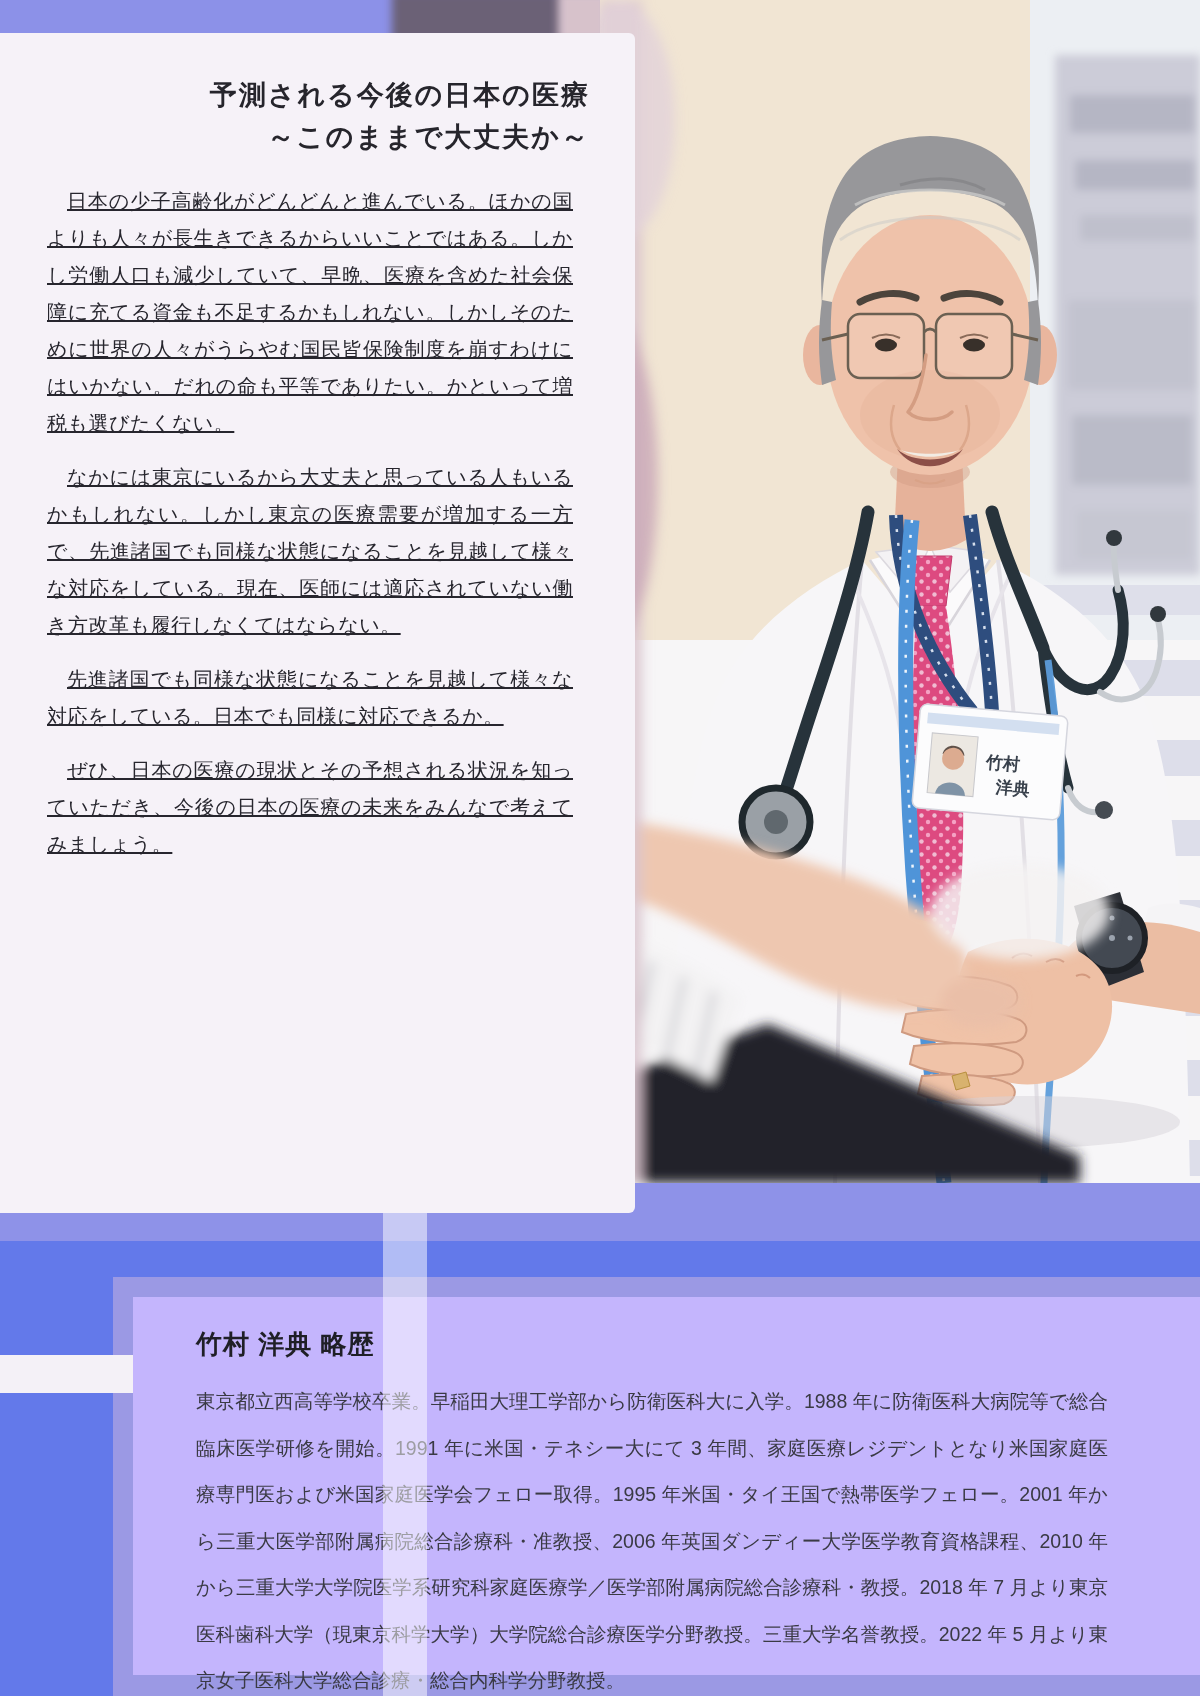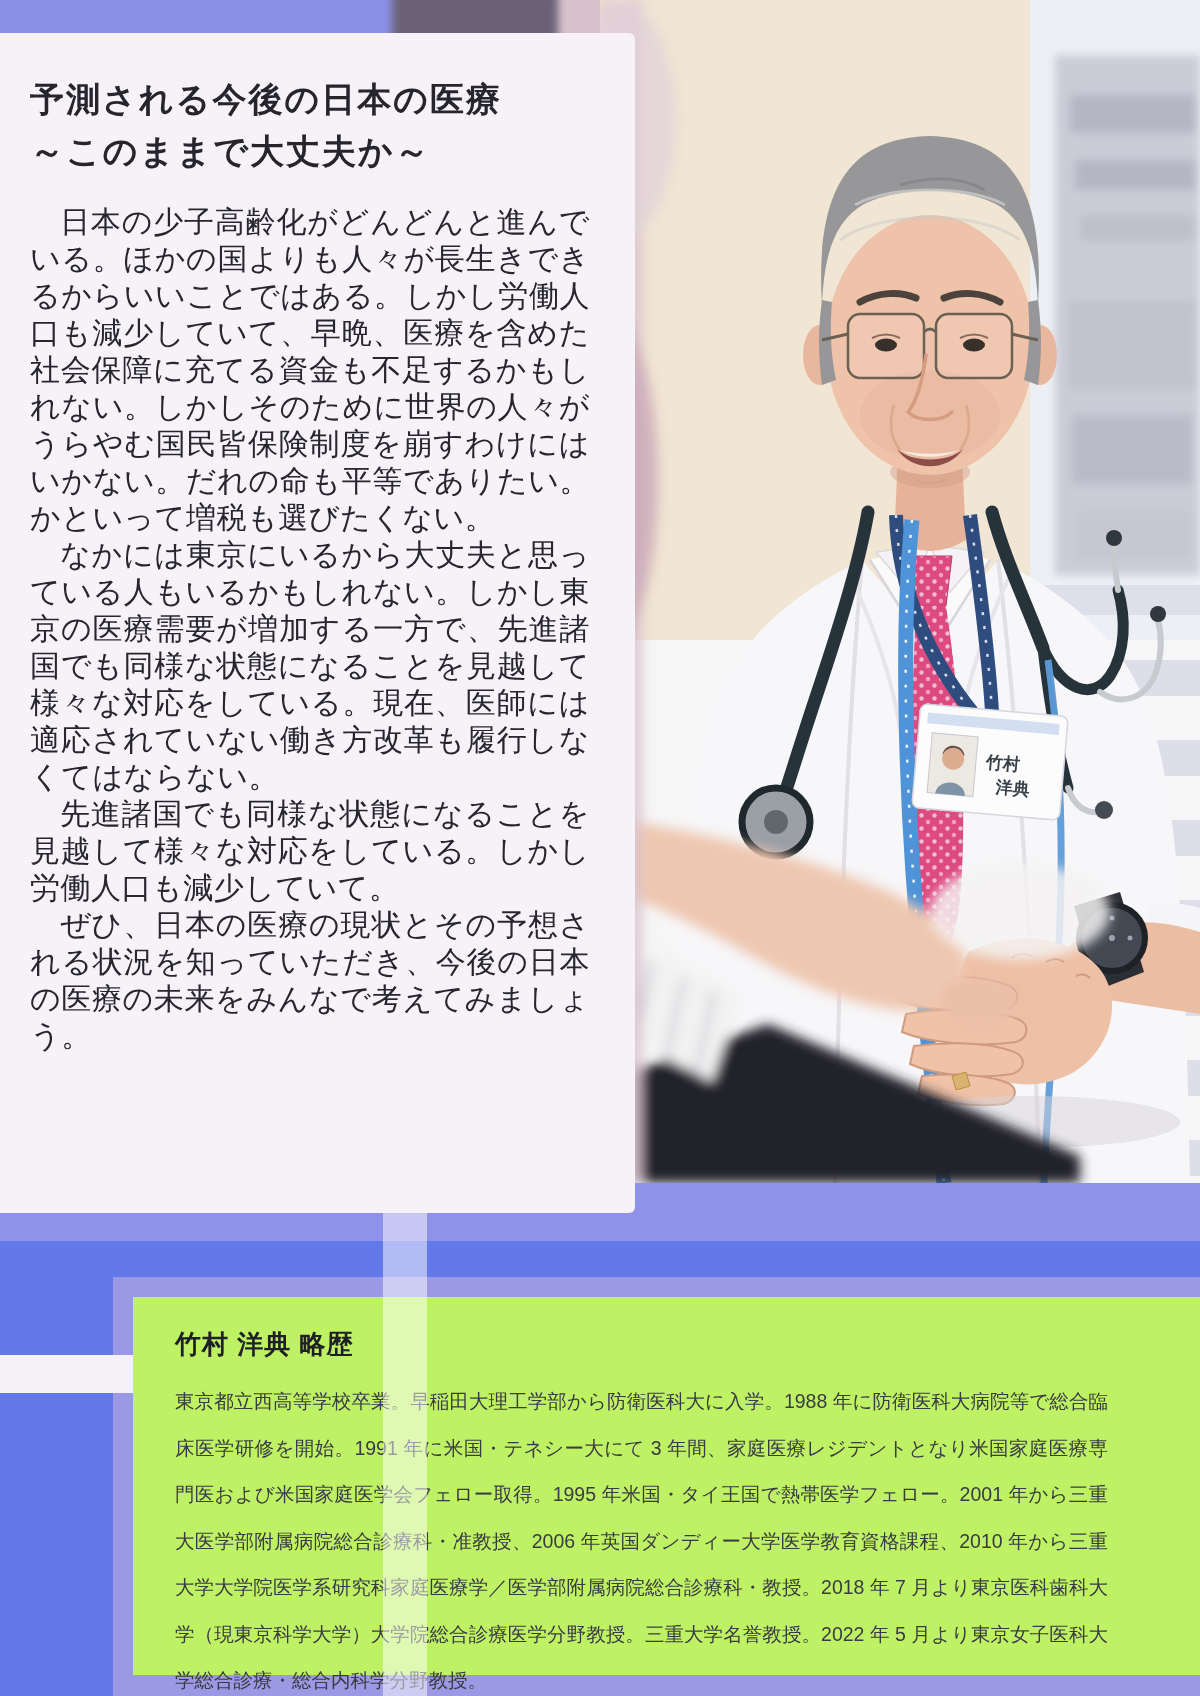--- a/index.html
+++ b/index.html
@@ -16,36 +16,36 @@
   .pink-frag{position:absolute;left:558px;top:-8px;width:50px;height:49px;background:#d7c2cb;filter:blur(4px);}
 
   
   .photo-wrap{position:absolute;left:600px;top:0;width:600px;height:1183px;overflow:hidden;background:#f1e5d3;z-index:1;}
 
   
   .article-panel{
     position:absolute;left:0;top:33px;width:635px;height:1180px;background:#f6f2f8;
     border-radius:0 6px 6px 0;z-index:3;box-sizing:border-box;padding:44px 45px 0 30px;
   }
-  .article-title,.article-subtitle{margin:0;text-align:left;font-size:34px;font-weight:600;letter-spacing:2px;color:#26252c;}
+  .article-title,.article-subtitle{margin:0;text-align:right;font-size:27px;font-weight:600;letter-spacing:2px;color:#26252c;}
   .article-subtitle{margin-top:6px;}
   .article-body{margin-top:28px;}
   .article-body p{
-    margin:0;font-size:30px;line-height:37px;letter-spacing:0.5px;color:#27262e;
-    text-align:justify;text-indent:1em;word-break:break-all;
+    margin:17px;font-size:20px;line-height:37px;letter-spacing:0.5px;color:#27262e;
+    text-align:justify;text-indent:1em;word-break:break-all;text-decoration:underline;
   }
 
   
   .bottom{position:absolute;left:0;top:1183px;width:1200px;height:513px;background:#8e92e8;z-index:2;overflow:hidden;}
   .blue-rect{position:absolute;left:0;top:58px;width:1200px;height:455px;background:#6379ea;}
   .lavender-rect{position:absolute;left:113px;top:94px;width:1087px;height:419px;background:#9b99e4;}
   .white-hstrip{position:absolute;left:0;top:172px;width:140px;height:38px;background:#f4f1f7;}
   .bio-card{
-    position:absolute;left:133px;top:114px;width:1067px;height:378px;background:#bef264;
-    box-sizing:border-box;padding:30px 92px 0 42px;
+    position:absolute;left:133px;top:114px;width:1067px;height:378px;background:#c4b5fd;
+    box-sizing:border-box;padding:30px 92px 0 63px;
   }
   .v-strip{position:absolute;left:383px;top:30px;width:44px;height:483px;background:rgba(255,255,255,0.5);}
   .bio-heading{margin:0;font-size:26px;font-weight:700;color:#1f1f26;letter-spacing:1px;}
   .bio-text{margin:16px 0 0;font-size:19.5px;line-height:46.5px;color:#3a3a44;text-align:justify;word-break:break-all;}
 </style>
 </head>
 <body>
 
 <div class="page">
 
@@ -225,21 +225,21 @@
       </g>
     </svg>
   </div>
 
   <div class="article-panel">
     <h1 class="article-title">予測される今後の日本の医療</h1>
     <h2 class="article-subtitle">～このままで大丈夫か～</h2>
     <div class="article-body">
       <p>日本の少子高齢化がどんどんと進んでいる。ほかの国よりも人々が長生きできるからいいことではある。しかし労働人口も減少していて、早晩、医療を含めた社会保障に充てる資金も不足するかもしれない。しかしそのために世界の人々がうらやむ国民皆保険制度を崩すわけにはいかない。だれの命も平等でありたい。かといって増税も選びたくない。</p>
       <p>なかには東京にいるから大丈夫と思っている人もいるかもしれない。しかし東京の医療需要が増加する一方で、先進諸国でも同様な状態になることを見越して様々な対応をしている。現在、医師には適応されていない働き方改革も履行しなくてはならない。</p>
-      <p>先進諸国でも同様な状態になることを見越して様々な対応をしている。しかし労働人口も減少していて。</p>
+      <p>先進諸国でも同様な状態になることを見越して様々な対応をしている。日本でも同様に対応できるか。</p>
       <p>ぜひ、日本の医療の現状とその予想される状況を知っていただき、今後の日本の医療の未来をみんなで考えてみましょう。</p>
     </div>
   </div>
 
   <div class="bottom">
     <div class="blue-rect"></div>
     <div class="lavender-rect"></div>
     <div class="white-hstrip"></div>
     <div class="bio-card">
       <h3 class="bio-heading">竹村 洋典 略歴</h3>

